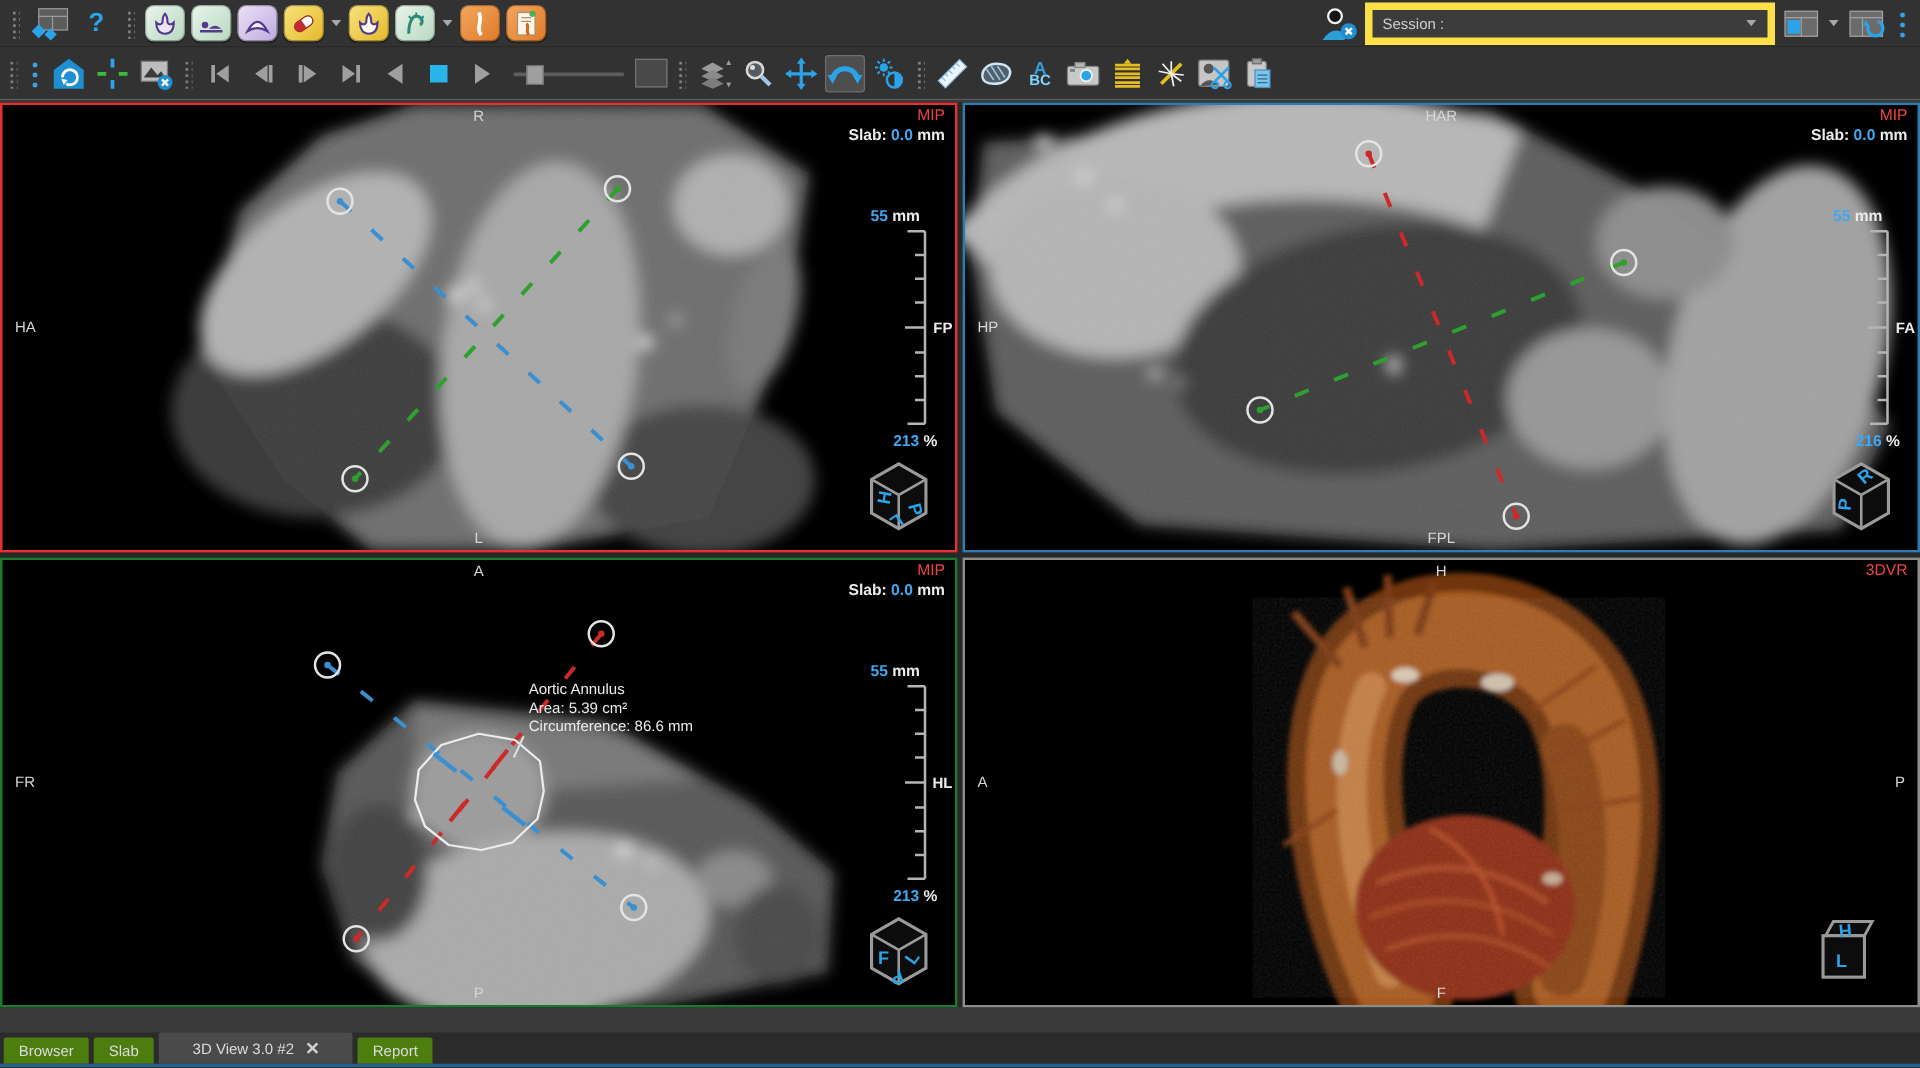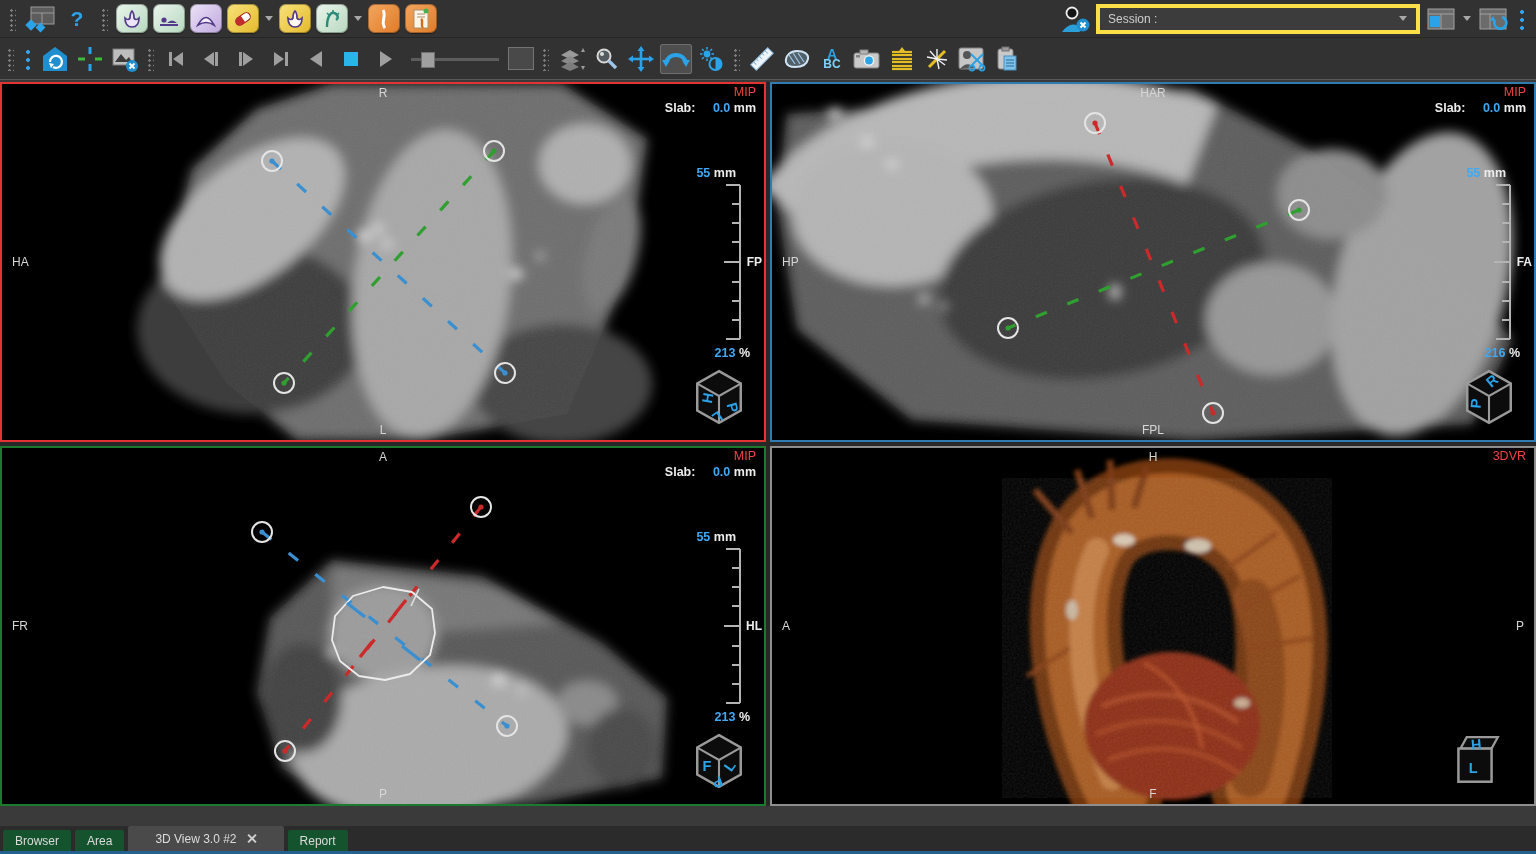--- a/index.html
+++ b/index.html
@@ -21,21 +21,21 @@
   .help{color:#2aa3e8;font-size:21px;font-weight:bold;}
   .tile{width:32px;height:29px;border-radius:7px;display:flex;align-items:center;justify-content:center;
         box-shadow:inset 0 0 0 1px rgba(0,0,0,.3), 0 1px 1px rgba(0,0,0,.4);flex:none;}
   .tg{background:linear-gradient(135deg,#eaf5ec,#b7d8c0);}
   .tp{background:linear-gradient(135deg,#ece2f7,#bfa9de);}
   .ty{background:linear-gradient(135deg,#f7e27c,#e5ba2c);}
   .to{background:linear-gradient(135deg,#f3a660,#df7b28);}
   .caret{width:0;height:0;border-left:4px solid transparent;border-right:4px solid transparent;
          border-top:5px solid #a8a8a8;margin:0 1px;}
   .spacer{flex:1;}
-  .combo{width:300px;height:22px;background:#3c3c3c;border:4px solid #fde047;display:flex;
+  .combo{width:300px;height:22px;background:#3c3c3c;border:6px solid #fde047;display:flex;
          align-items:center;padding:0 8px;color:#cfcfcf;font-size:12px;gap:6px;}
   .combo .cv{flex:1;}
   .slider{position:relative;width:92px;height:24px;margin:0 4px;}
   .slider .track{position:absolute;left:2px;right:2px;top:11px;height:3px;background:#5d5d5d;}
   .slider .thumb{position:absolute;left:12px;top:5px;width:12px;height:14px;background:#9f9f9f;border:1px solid #707070;}
   .framebox{width:24px;height:21px;background:#494949;border:1px solid #747474;margin-right:2px;}
   
   .vps{position:absolute;top:82px;left:0;width:1536px;height:724px;background:#282828;}
   .vp{position:absolute;background:#000;border:2px solid;overflow:hidden;}
   .vp-tl{left:0;top:0;width:762px;height:356px;border-color:#e23232;}
@@ -43,34 +43,34 @@
   .vp-bl{left:0;top:364px;width:762px;height:356px;border-color:#1c7a2e;}
   .vp-br{left:770px;top:364px;width:762px;height:356px;border-color:#8e8e8e;}
   .vp svg.fill{position:absolute;inset:0;width:100%;height:100%;}
   .ol{position:absolute;color:#d6d6d6;font-size:12px;line-height:13px;}
   .ol.t{top:3px;left:50%;transform:translateX(-50%);}
   .ol.l{left:10px;top:50%;transform:translateY(-50%);}
   .ol.r{right:10px;top:50%;transform:translateY(-50%);}
   .ol.b{bottom:3px;left:50%;transform:translateX(-50%);}
   .mode{position:absolute;top:1px;right:8px;color:#ef4444;font-weight:normal;font-size:12.5px;}
   .slab{position:absolute;top:17px;right:8px;color:#ececec;font-weight:bold;font-size:12.5px;}
-  .slab .v{color:#3fa9f5;margin-left:14px;}
+  .slab .v{color:#3fa9f5;}
   .scale-top{position:absolute;top:82px;right:28px;font-size:12.5px;color:#ececec;font-weight:bold;}
   .scale-top .v{color:#3fa9f5;}
   .ruler{position:absolute;right:16px;top:100px;width:26px;height:156px;}
   .axis{position:absolute;right:2px;top:171px;color:#ececec;font-size:12px;font-weight:bold;}
   .zoomp{position:absolute;top:262px;right:14px;font-size:12.5px;color:#ececec;font-weight:bold;}
   .zoomp .v{color:#3fa9f5;}
   .cube{position:absolute;right:16px;top:284px;width:58px;height:58px;}
   .cube text{fill:#2aa3e8;font-family:"Liberation Sans",sans-serif;font-size:14px;font-weight:bold;}
   .anno{position:absolute;left:421px;top:96px;color:#ececec;font-size:12px;line-height:15px;}
   
   .tabstrip{position:absolute;left:0;top:806px;width:1536px;height:20px;background:#3a3a3a;}
   .tabbar{position:absolute;left:0;top:826px;width:1536px;height:25px;background:#2b2b2b;display:flex;align-items:flex-end;}
-  .tab{height:21px;background:#14532d;color:#dcdcdc;font-size:12px;display:flex;align-items:center;
+  .tab{height:21px;background:#4d7c0f;color:#dcdcdc;font-size:12px;display:flex;align-items:center;
        padding:0 12px;margin-right:4px;border-radius:2px 2px 0 0;}
   .tab:first-child{margin-left:3px;}
   .tab.active{height:25px;background:#4a4a4a;padding:0 27px;}
   .xicon{position:relative;width:11px;height:11px;margin-left:9px;}
   .xicon:before,.xicon:after{content:"";position:absolute;left:5px;top:0;width:2px;height:11px;background:#cfcfcf;}
   .xicon:before{transform:rotate(45deg);}
   .xicon:after{transform:rotate(-45deg);}
   .accent{position:absolute;left:0;top:851px;width:1536px;height:3px;background:#25618f;}
 </style>
 </head>
@@ -579,20 +579,25 @@
         </g>
         <g>
           <path d="M381,139 L410,144 L430,161 L433,185 L428,207 L408,226 L383,232 L357,228 L338,213 L330,192 L333,168 L351,148 Z" fill="none" stroke="#ececec" stroke-width="1.8" stroke-linejoin="round"></path>
           <line x1="404" y1="152" x2="392" y2="167" stroke="#cc2a2a" stroke-width="3.4"></line>
           <line x1="370" y1="194" x2="358" y2="209" stroke="#cc2a2a" stroke-width="3.4"></line>
           <line x1="345" y1="155" x2="363" y2="169" stroke="#3a8fd0" stroke-width="3.4"></line>
           <line x1="400" y1="198" x2="418" y2="212" stroke="#3a8fd0" stroke-width="3.4"></line>
           <line x1="417" y1="141" x2="409" y2="158" stroke="#e0e0e0" stroke-width="1.6"></line>
         </g>
       </svg>
+      <div class="anno">
+        <div>Aortic Annulus</div>
+        <div>Area: 5.39 cm²</div>
+        <div>Circumference: 86.6 mm</div>
+      </div>
       <div class="ol t">A</div>
       <div class="ol l">FR</div>
       <div class="ol b">P</div>
       <div class="mode">MIP</div>
       <div class="slab"><span>Slab:</span> <span class="v">0.0</span> <span>mm</span></div>
       <div class="scale-top"><span class="v">55</span> <span>mm</span></div>
       <svg class="ruler" viewBox="0 0 26 156">
         <g stroke="#b4b4b4" stroke-width="2" fill="none">
           <line x1="18" y1="1" x2="18" y2="155"></line>
           <line x1="4" y1="1" x2="18" y2="1"></line>
@@ -663,21 +668,21 @@
       </svg>
     </div>
   </div>
 
   <div class="tabstrip"></div>
   <div class="tabbar">
     <div class="tab">
       <span>Browser</span>
     </div>
     <div class="tab">
-      <span>Area</span>
+      <span>Slab</span>
     </div>
     <div class="tab active">
       <span>3D View 3.0 #2</span>
       <span class="xicon"></span>
     </div>
     <div class="tab">
       <span>Report</span>
     </div>
   </div>
   <div class="accent"></div>

